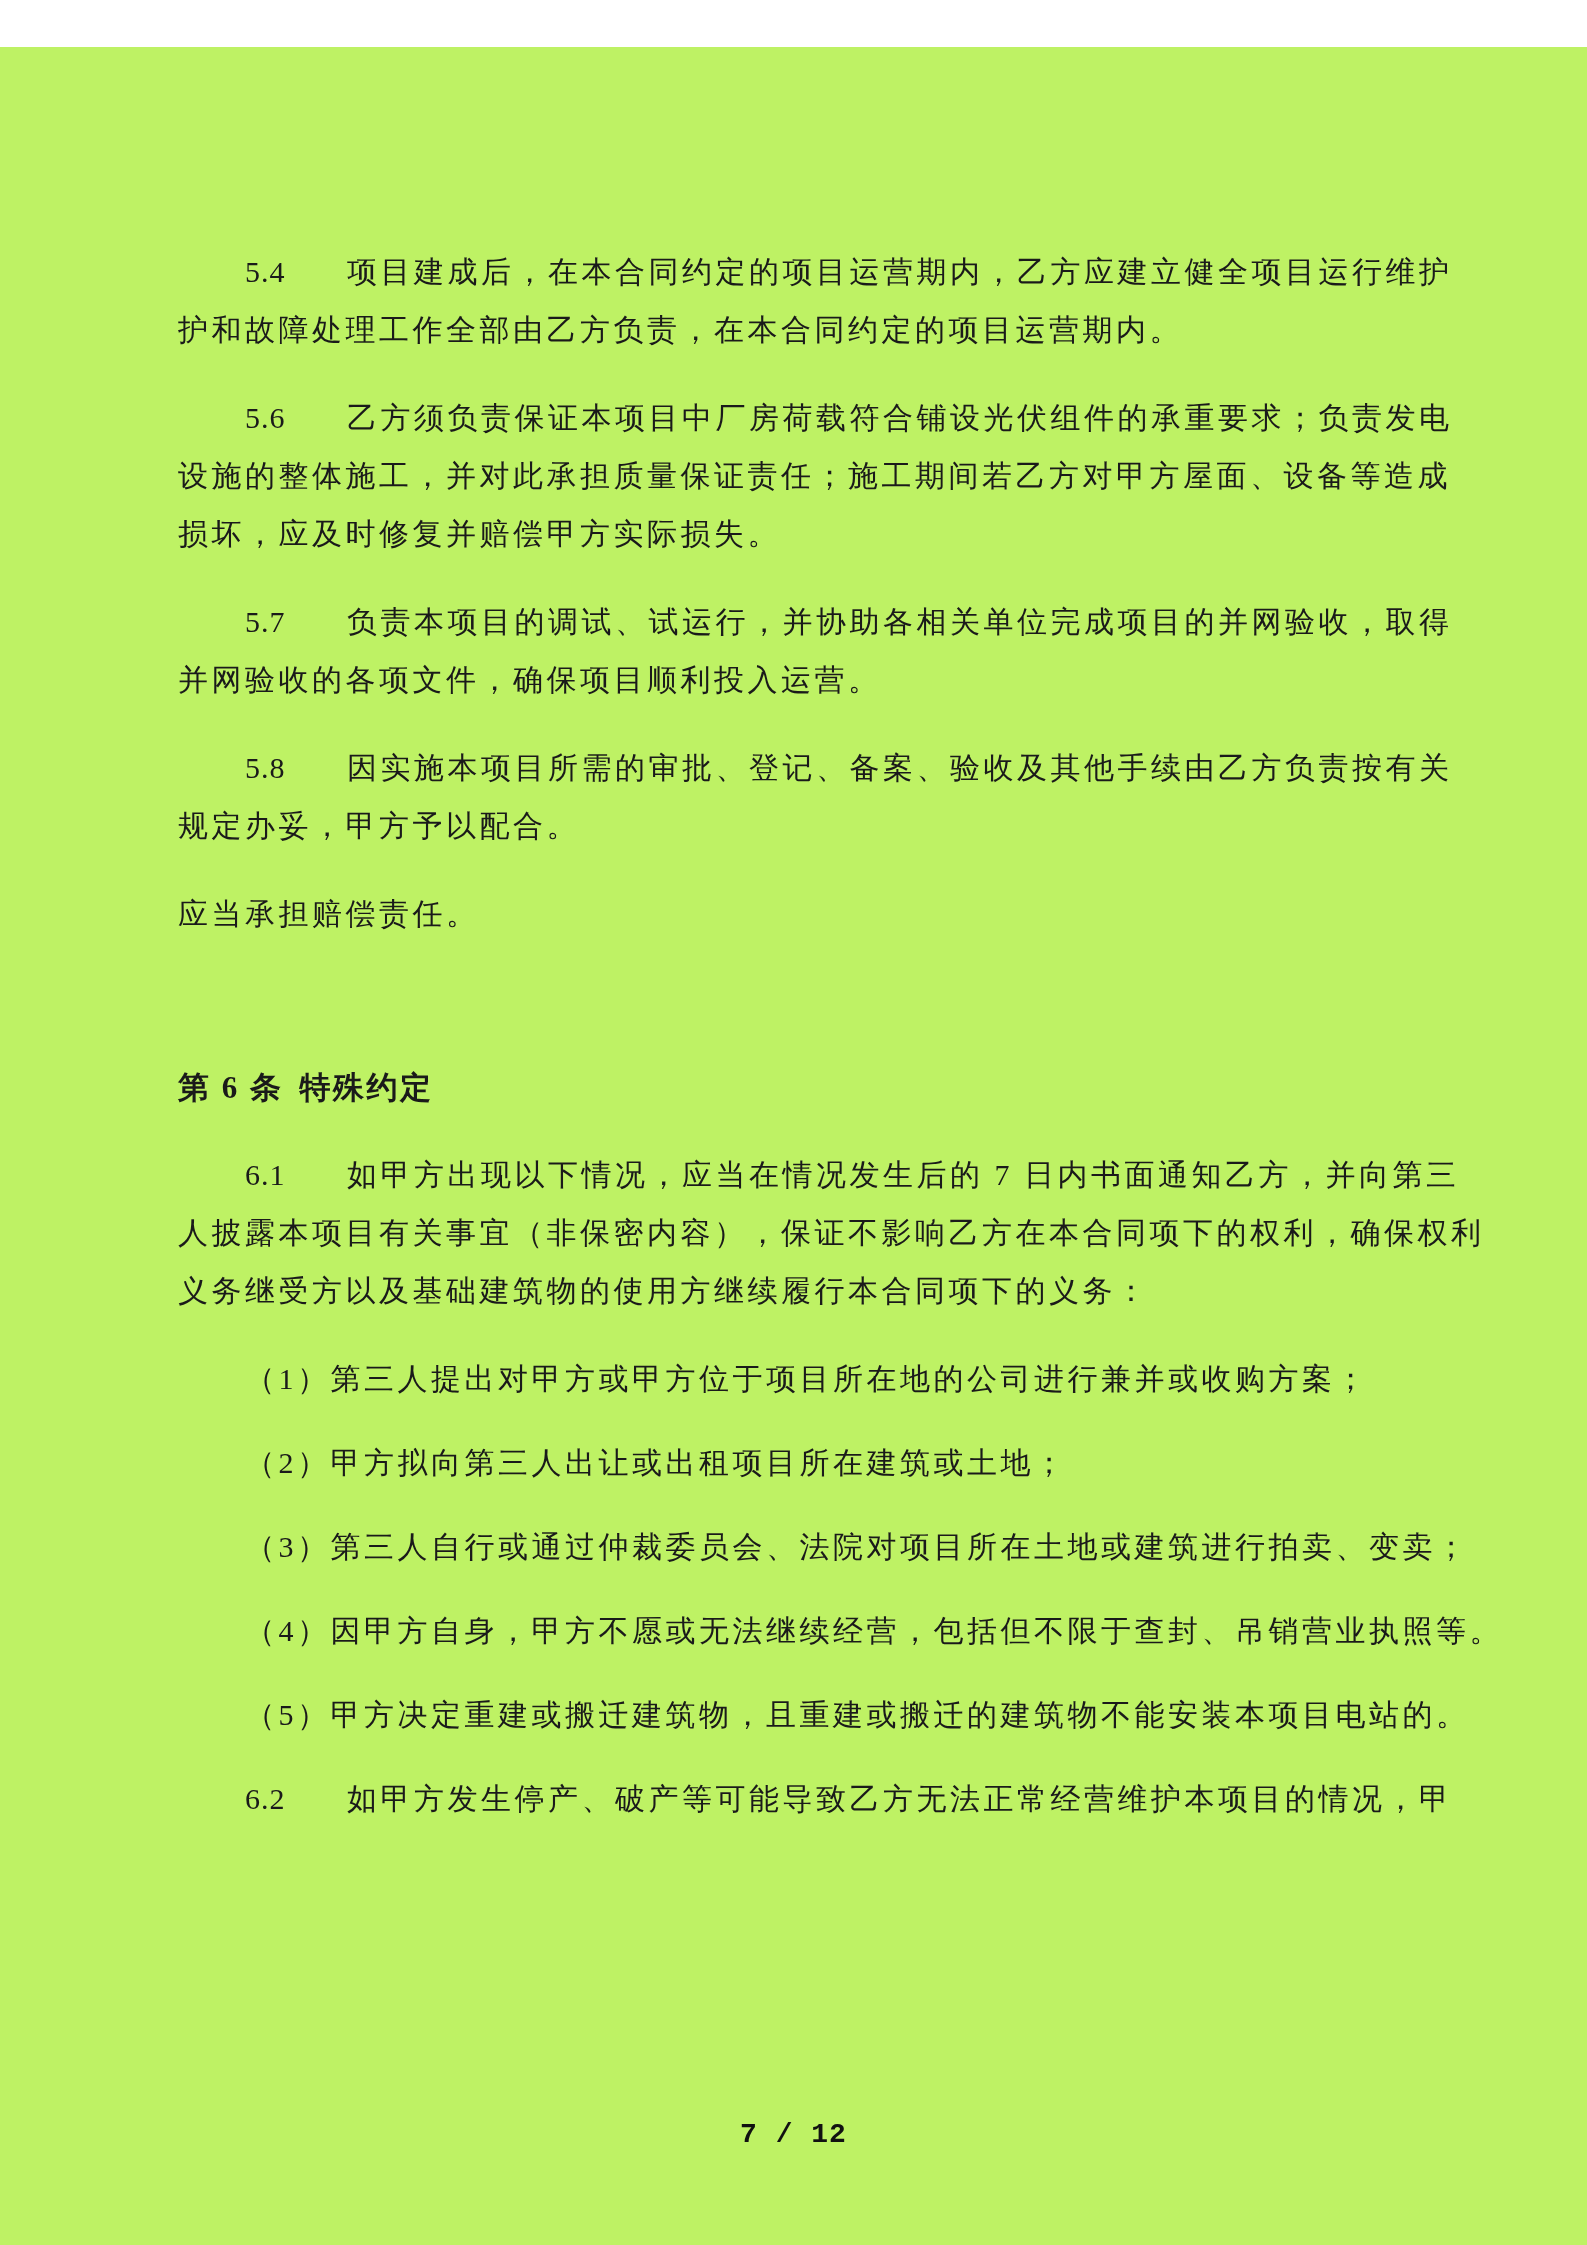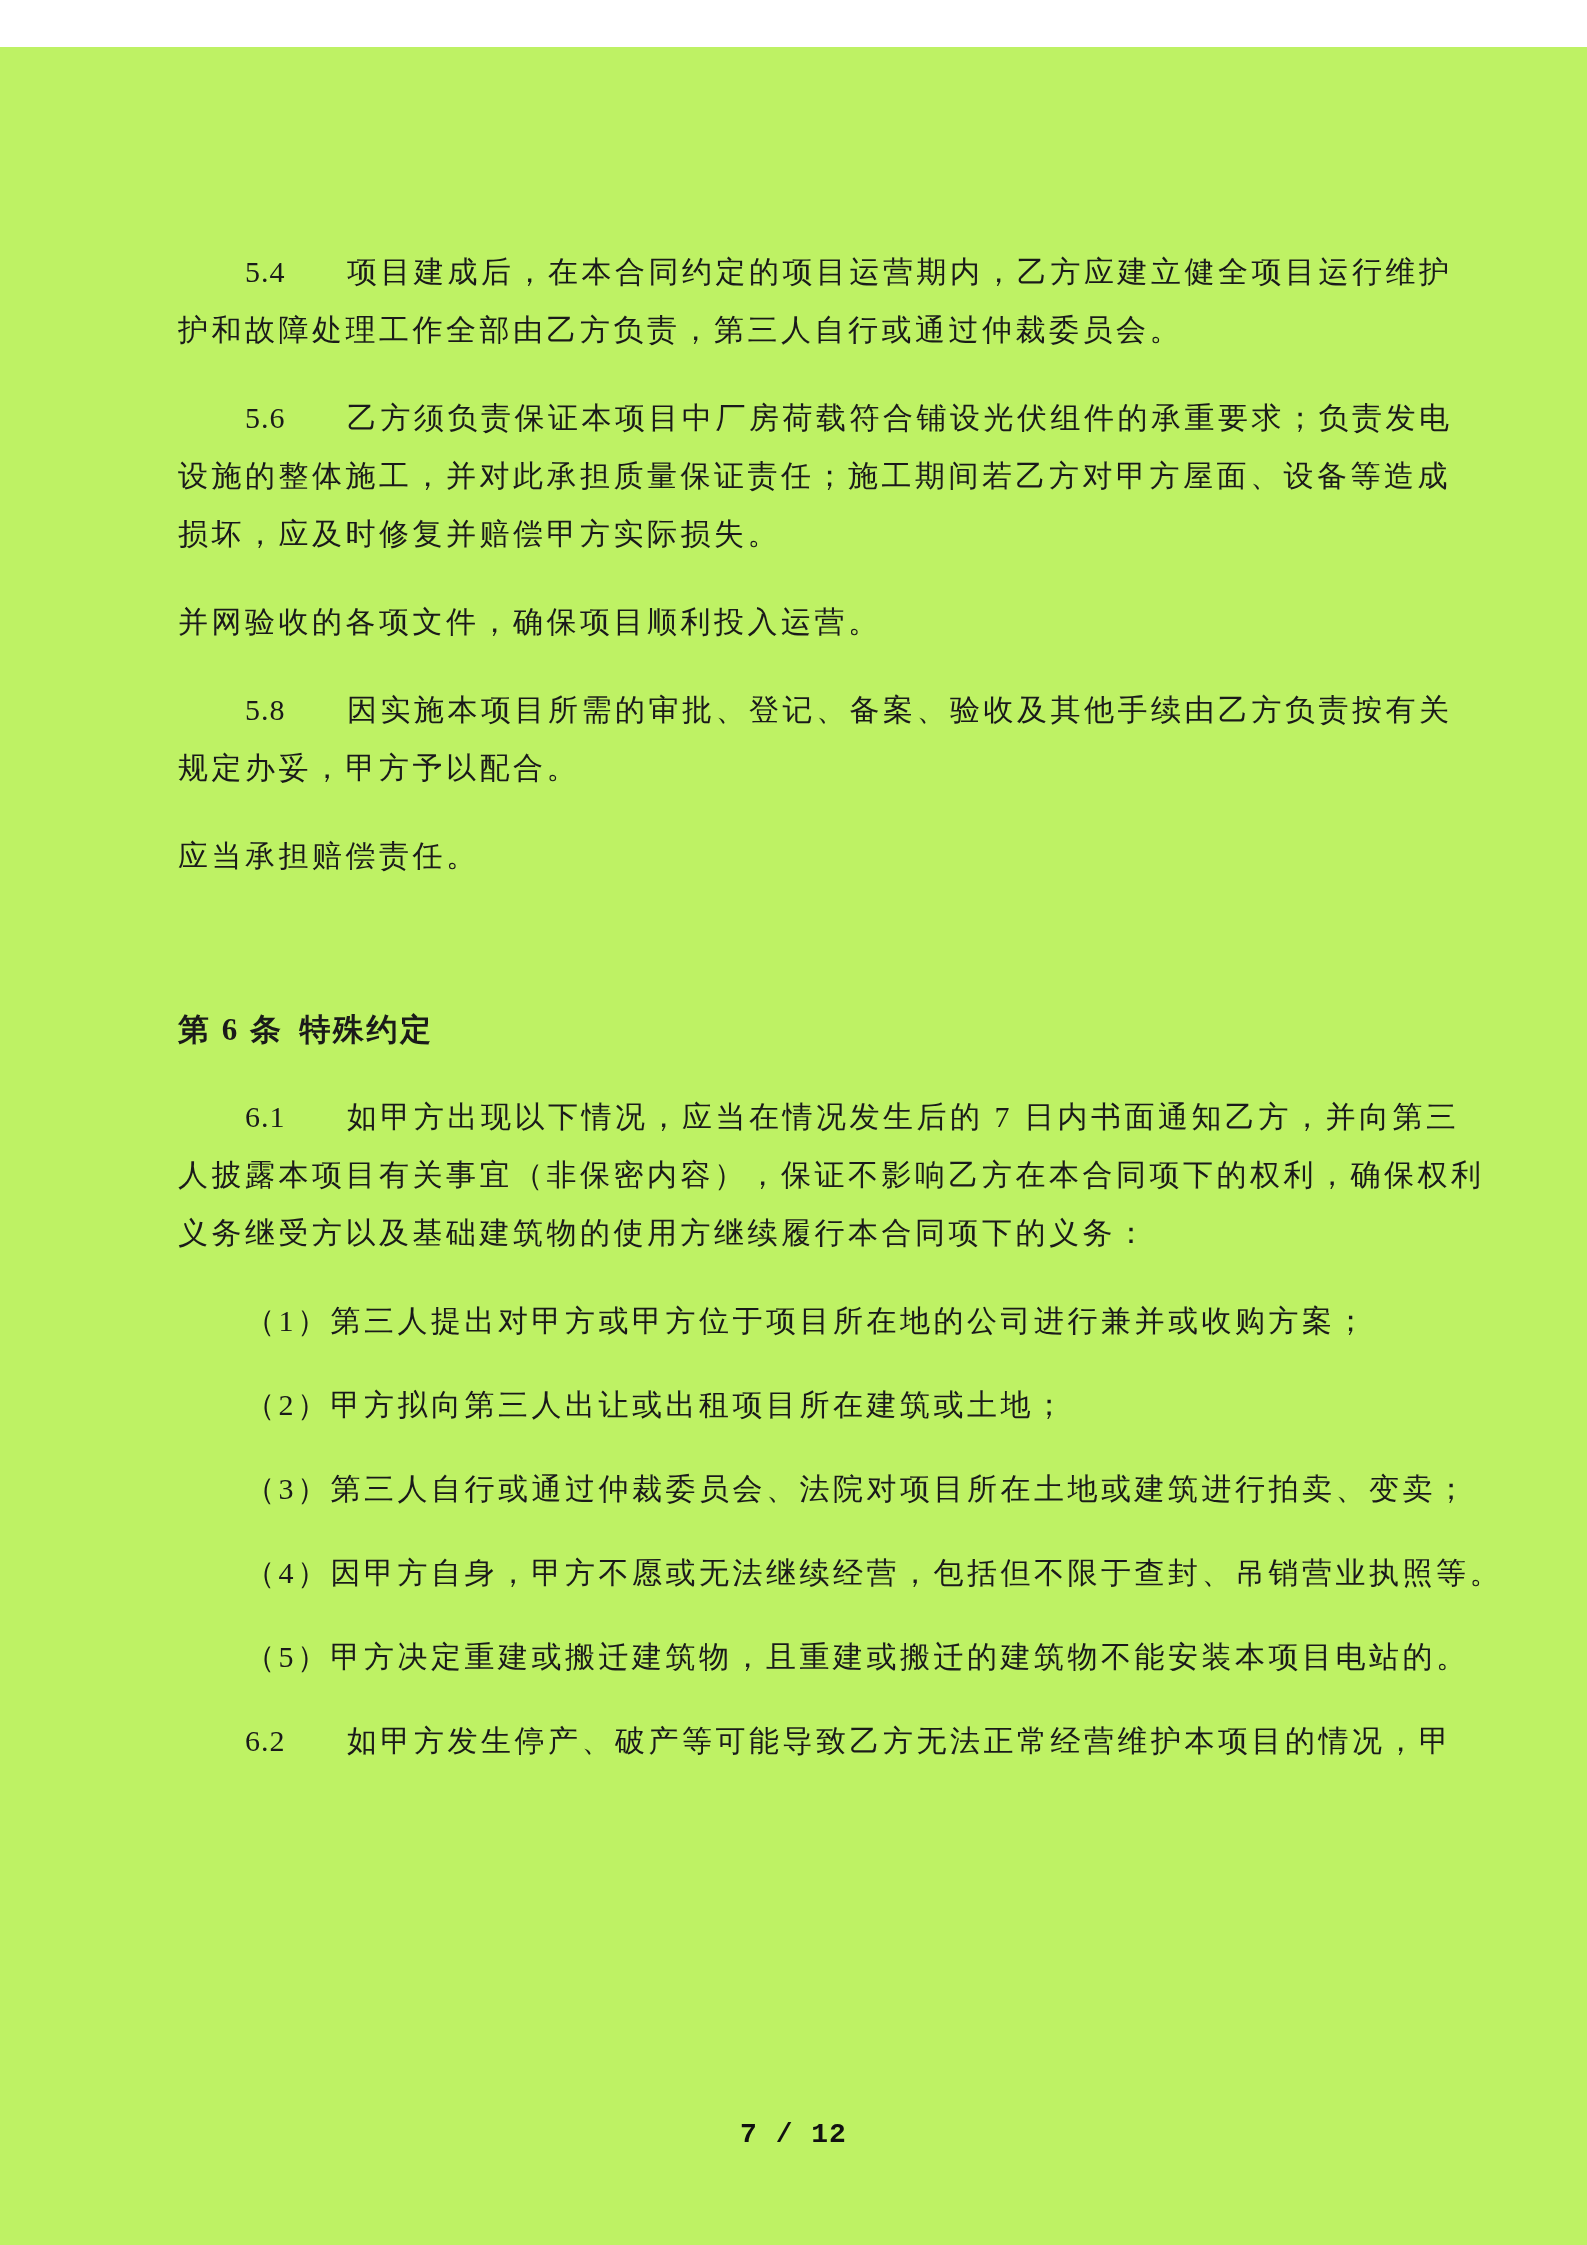--- a/index.html
+++ b/index.html
@@ -58,28 +58,29 @@
     letter-spacing: 1px;
   }
 </style>
 </head>
 <body>
 
 <div class="page">
   <div class="doc">
       <div class="block clause">
         <div class="line first"><span class="clause-num">5.4</span><span>项目建成后，在本合同约定的项目运营期内，乙方应建立健全项目运行维护</span></div>
-        <div class="line">护和故障处理工作全部由乙方负责，第三人自行或通过仲裁委员会。</div>
+        <div class="line">护和故障处理工作全部由乙方负责，在本合同约定的项目运营期内。</div>
       </div>
       <div class="block clause">
         <div class="line first"><span class="clause-num">5.6</span><span>乙方须负责保证本项目中厂房荷载符合铺设光伏组件的承重要求；负责发电</span></div>
         <div class="line">设施的整体施工，并对此承担质量保证责任；施工期间若乙方对甲方屋面、设备等造成</div>
         <div class="line">损坏，应及时修复并赔偿甲方实际损失。</div>
       </div>
       <div class="block clause">
+        <div class="line first"><span class="clause-num">5.7</span><span>负责本项目的调试、试运行，并协助各相关单位完成项目的并网验收，取得</span></div>
         <div class="line">并网验收的各项文件，确保项目顺利投入运营。</div>
       </div>
       <div class="block clause">
         <div class="line first"><span class="clause-num">5.8</span><span>因实施本项目所需的审批、登记、备案、验收及其他手续由乙方负责按有关</span></div>
         <div class="line">规定办妥，甲方予以配合。</div>
       </div>
       <div class="block clause">
         <div class="line">应当承担赔偿责任。</div>
       </div>
       <div class="block heading"><span class="h-prefix">第 6 条</span><span class="h-title">特殊约定</span></div>

